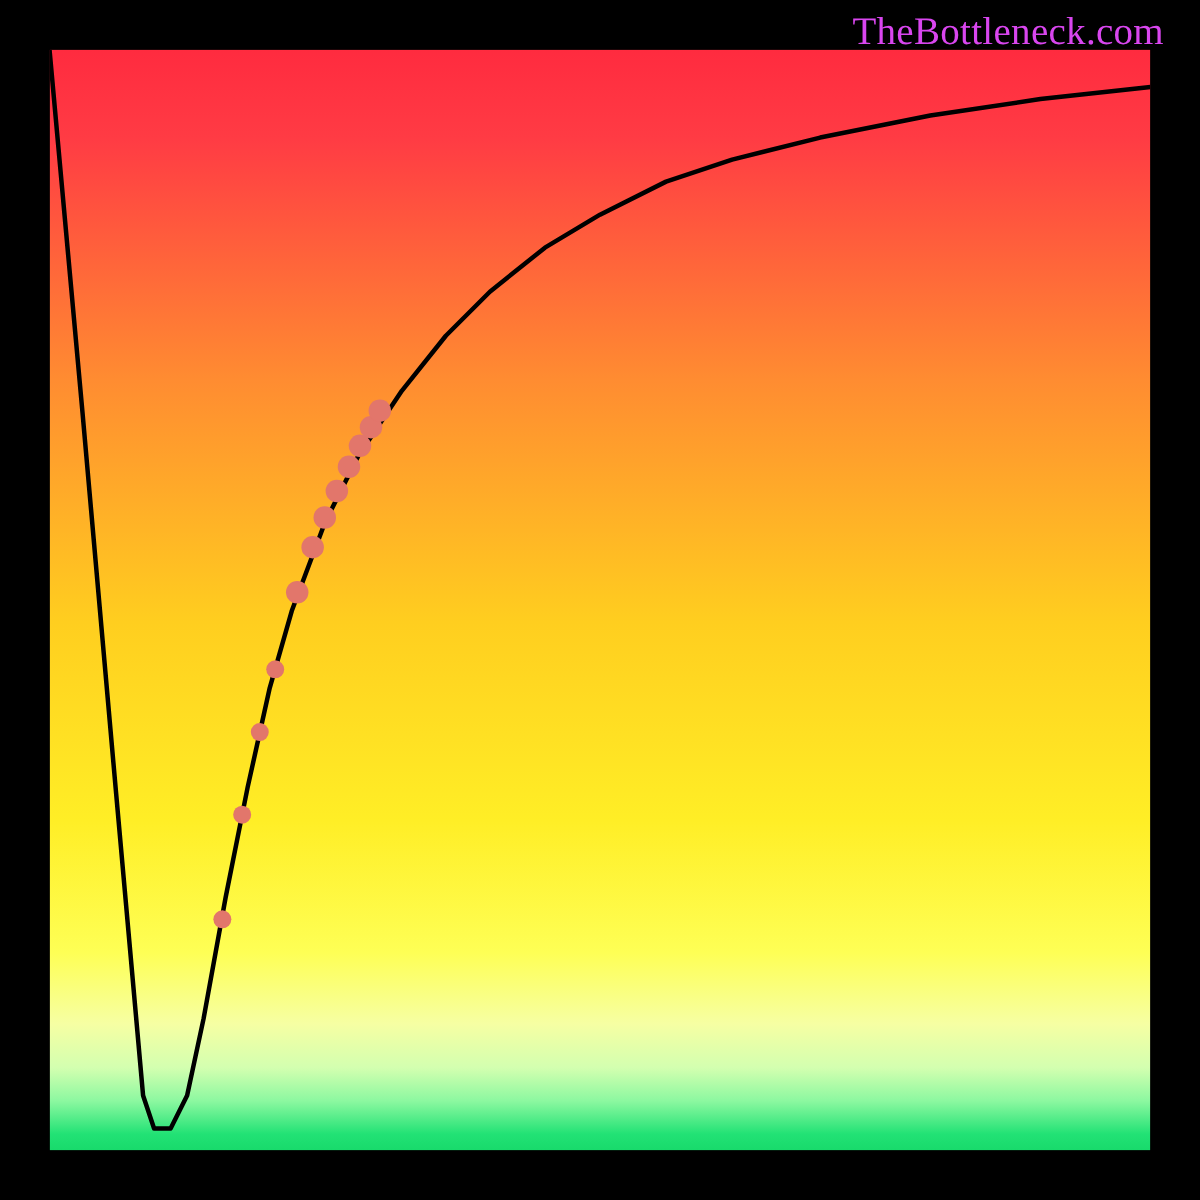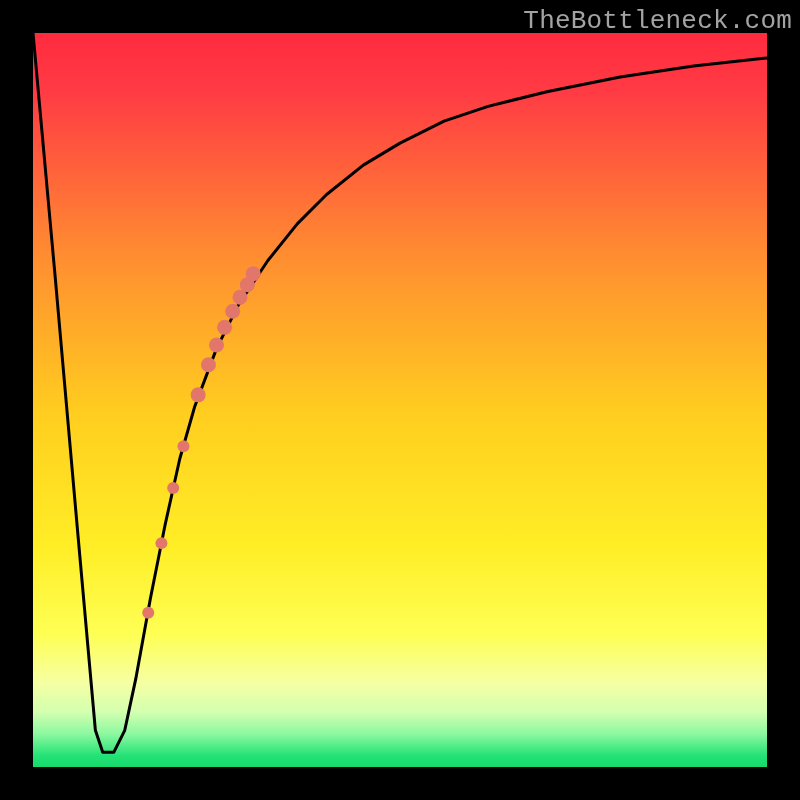--- a/index.html
+++ b/index.html
@@ -23,26 +23,26 @@
     position: absolute;
     left: 33px;
     top: 33px;
     width: 734px;
     height: 734px;
     overflow: hidden;
   }
   .watermark {
     position: absolute;
     top: 6px;
-    right: 8px;
-    color: #a3a3a3;
+    right: 24px;
+    color: #d946ef;
     font-size: 26px;
     font-weight: 400;
     letter-spacing: 0.2px;
-    font-family: Liberation Mono, monospace;
+    font-family: Liberation Serif, serif;
   }
   svg { display:block; }
 </style>
 </head>
 <body>
 
 <div class="frame">
 
   <div class="plot">
     <svg viewBox="0 0 734 734" width="734" height="734">

